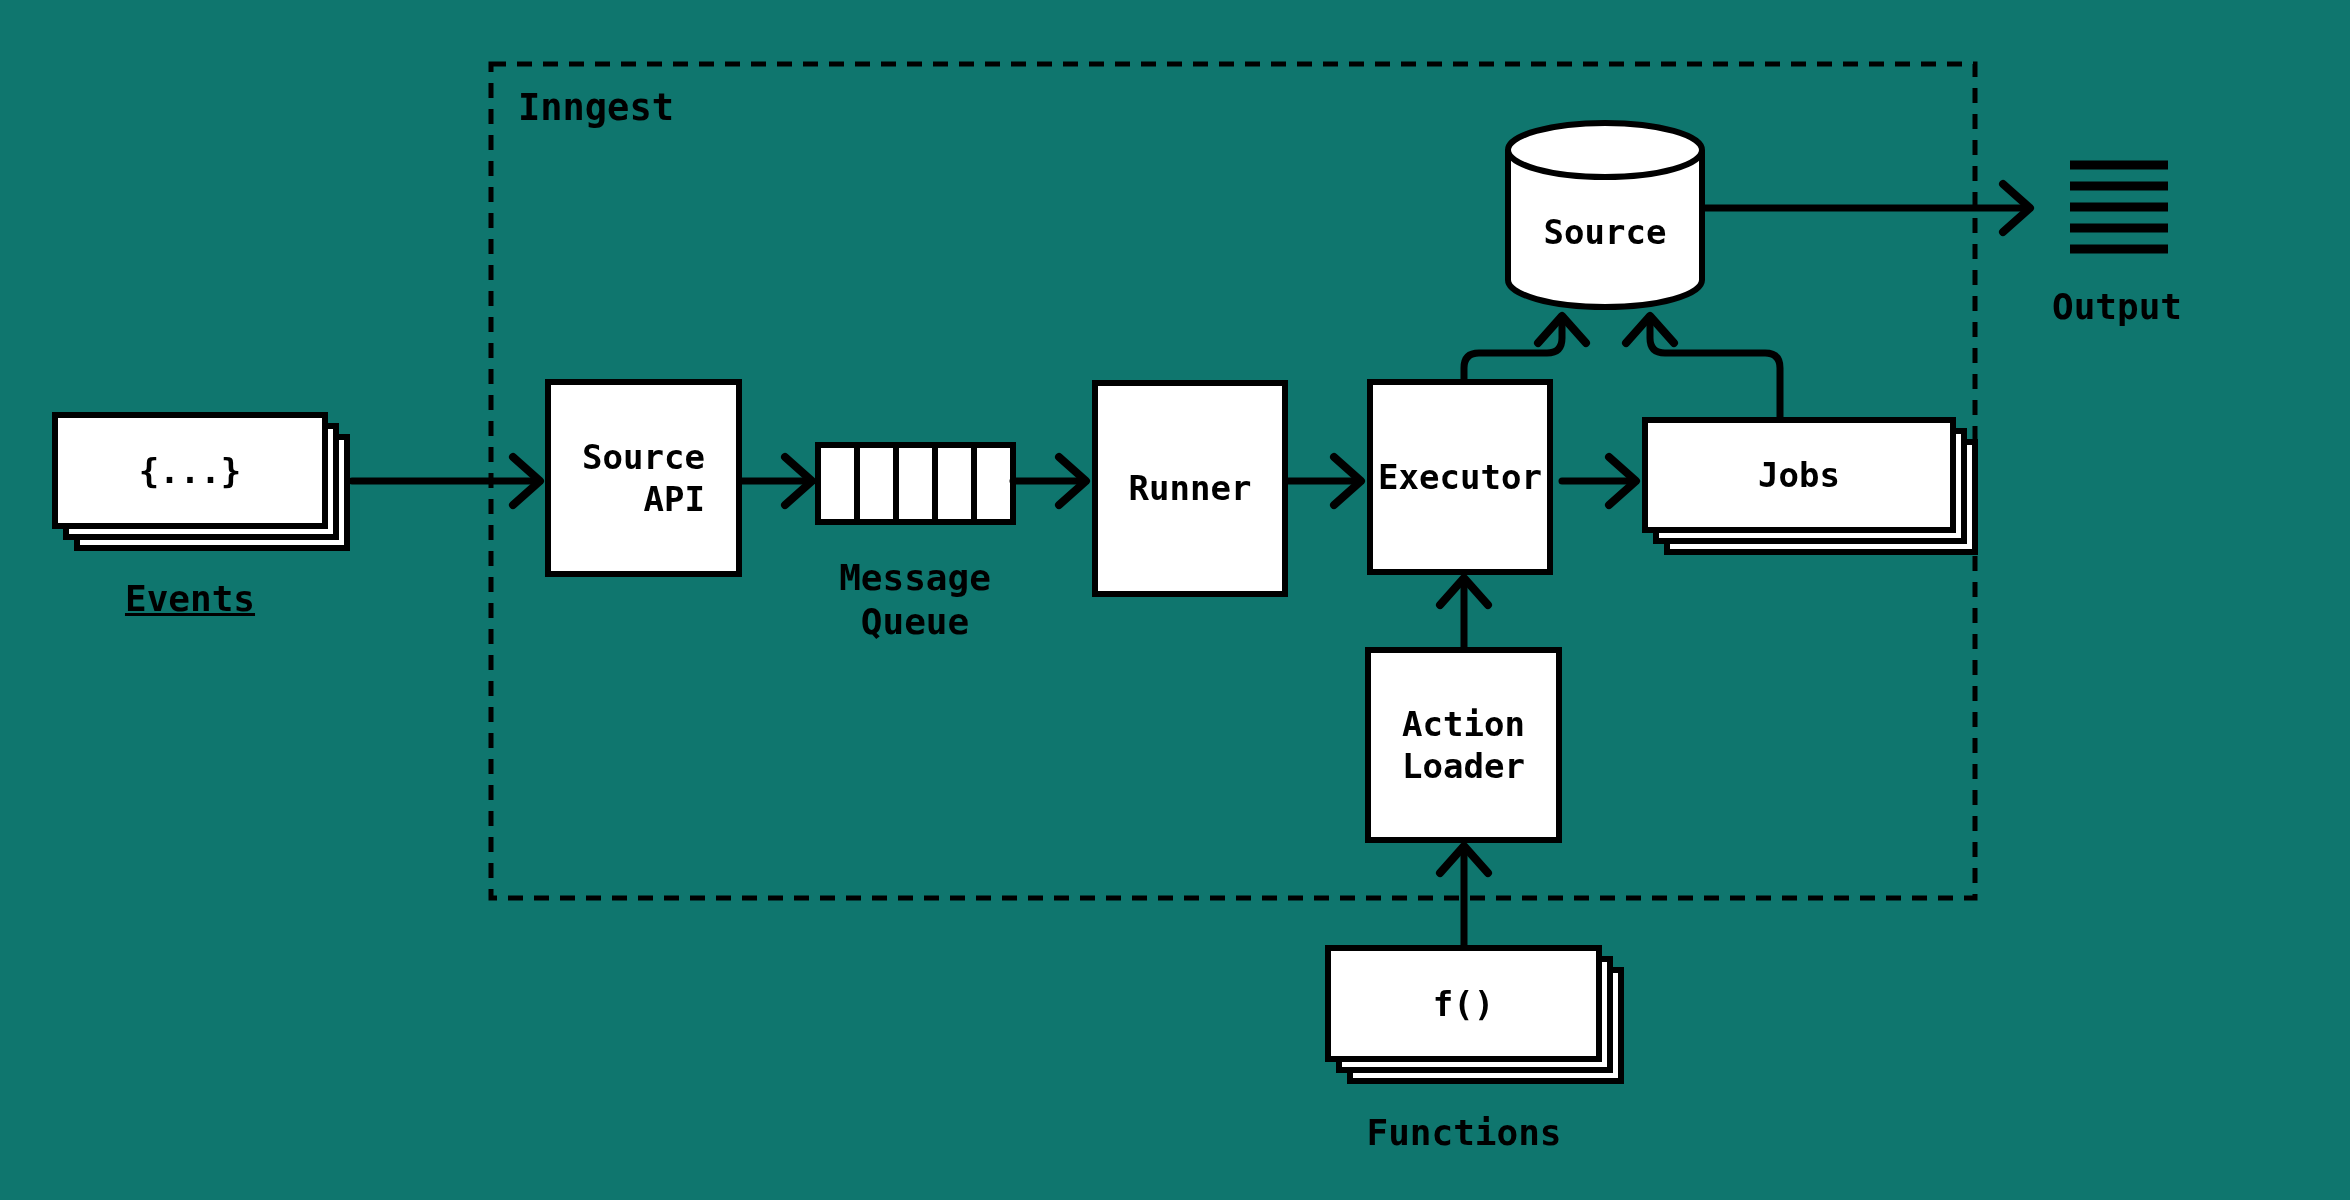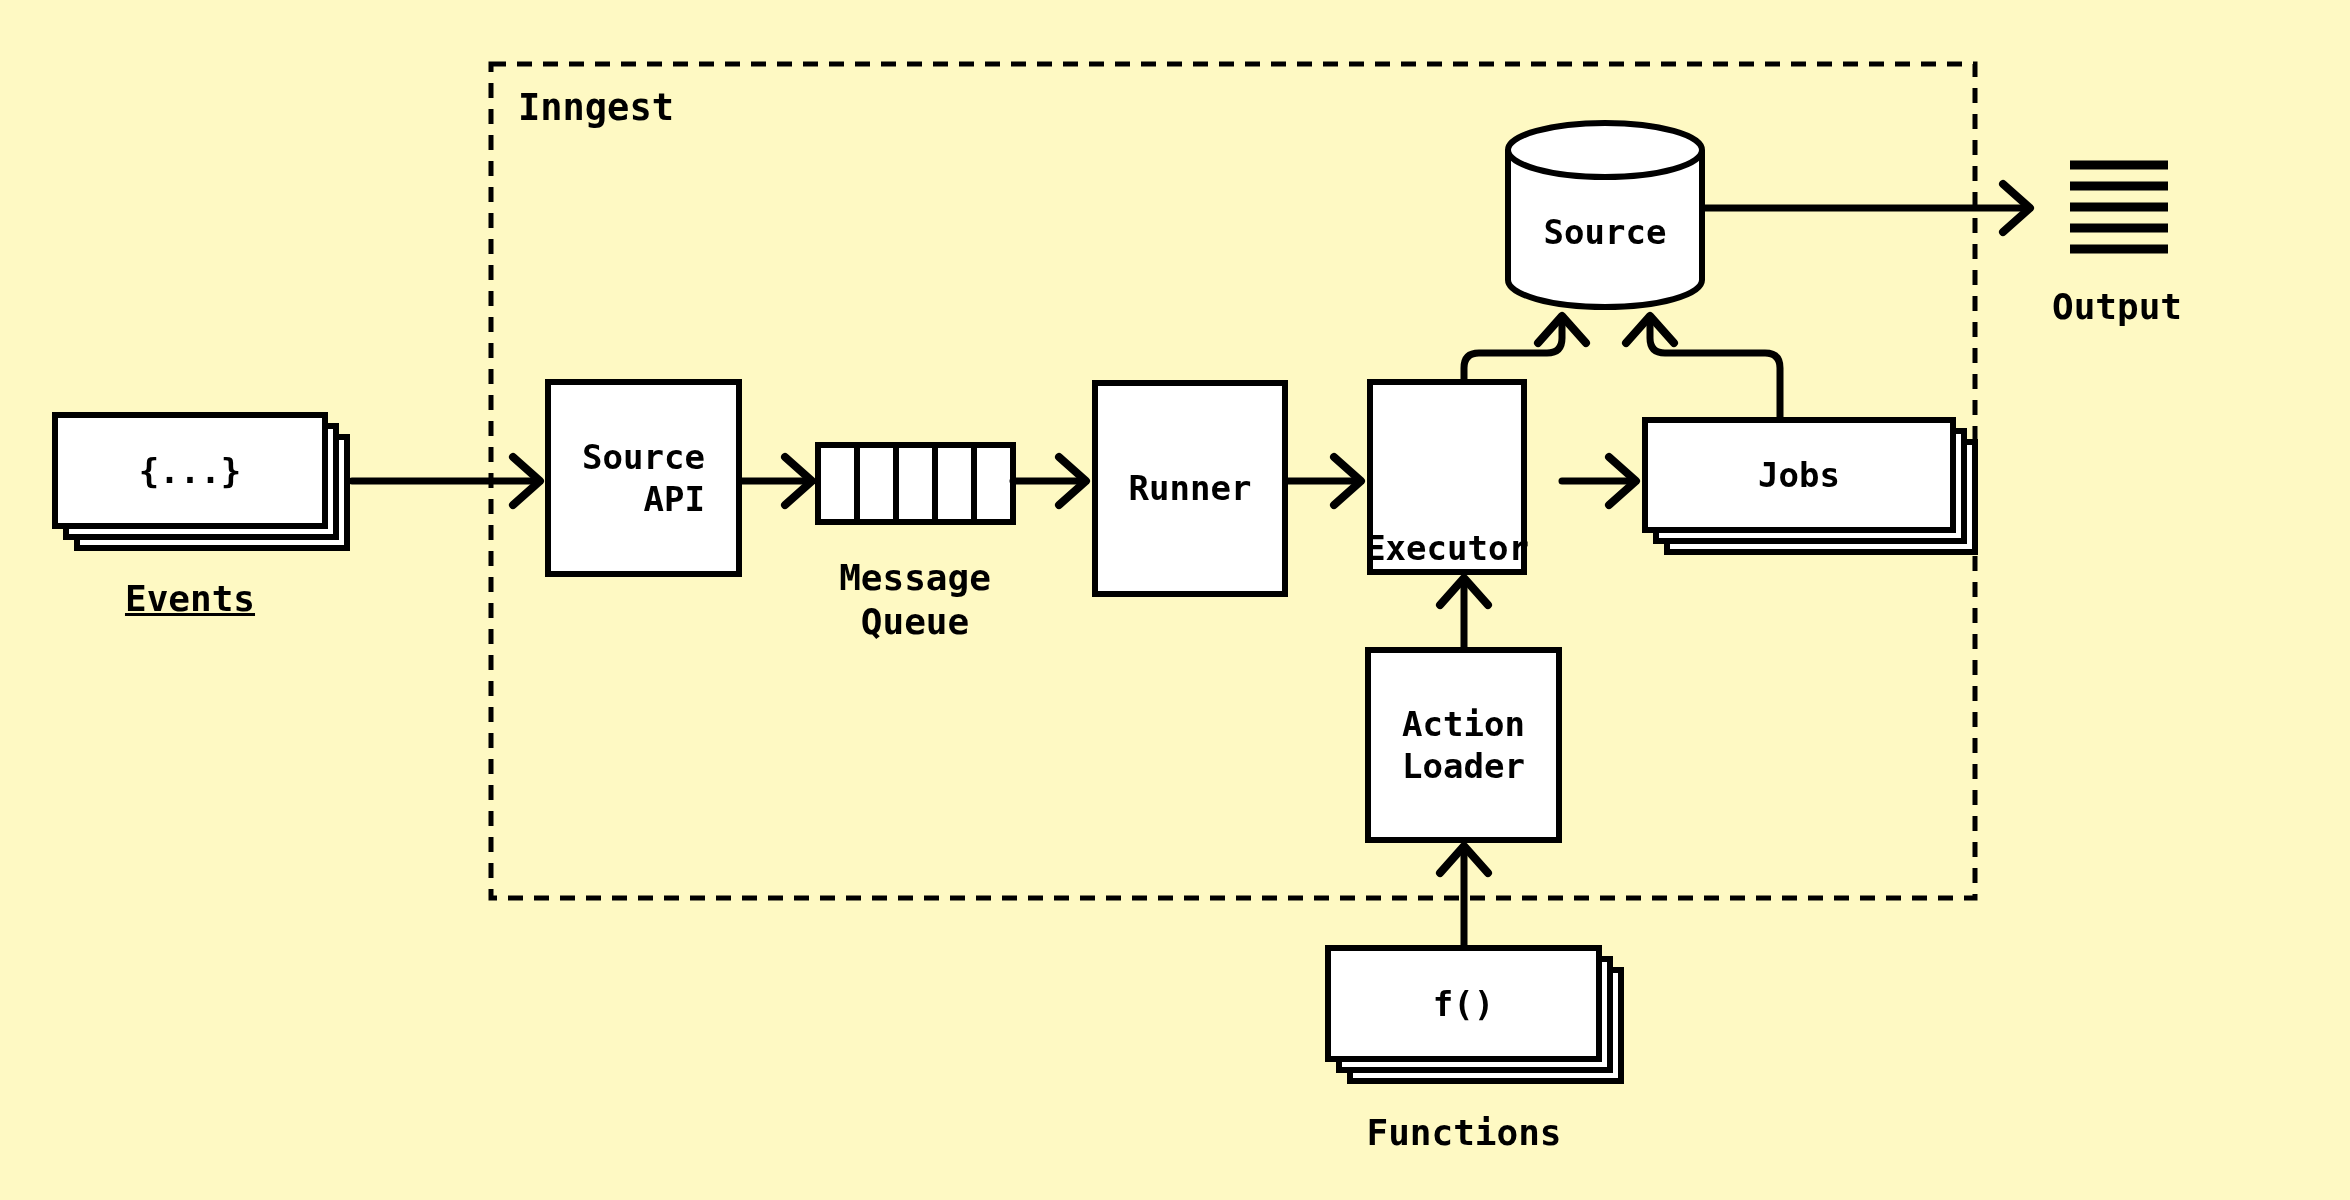--- a/index.html
+++ b/index.html
@@ -1,20 +1,20 @@
 <!DOCTYPE html>
 <html><head>
 <meta charset="utf-8">
 <style>
   html, body { margin: 0; padding: 0; background: #ffffff; }
   .canvas {
     position: relative;
     width: 2350px;
     height: 1200px;
-    background: #fef9c3;
+    background: #0f766e;
     font-family: "DejaVu Sans Mono", "Liberation Mono", monospace;
     color: #000000;
     overflow: hidden;
   }
   svg.overlay {
     position: absolute;
     left: 0; top: 0;
     width: 2350px; height: 1200px;
     z-index: 3;
     pointer-events: none;
@@ -30,21 +30,21 @@
     justify-content: center;
     text-align: center;
     font-weight: 700;
     font-size: 34px;
     line-height: 1.25;
     white-space: pre-line;
     z-index: 2;
   }
   #box-source-api   { left:  545px; top: 379px; width: 197px; height: 198px; text-align: right; }
   #box-runner       { left: 1092px; top: 380px; width: 196px; height: 217px; }
-  #box-executor     { left: 1367px; top: 379px; width: 160px; height: 196px; align-items: flex-end; }
+  #box-executor     { left: 1367px; top: 379px; width: 186px; height: 196px; }
   #box-action-loader{ left: 1365px; top: 647px; width: 197px; height: 196px; }
   
   .stack { position: absolute; z-index: 2; }
   #stack-events    { left:   52px; top: 412px; width: 276px; height: 117px; }
   #stack-jobs      { left: 1642px; top: 417px; width: 314px; height: 116px; }
   #stack-functions { left: 1325px; top: 945px; width: 277px; height: 117px; }
   .card {
     position: absolute;
     box-sizing: border-box;
     width: 100%; height: 100%;

